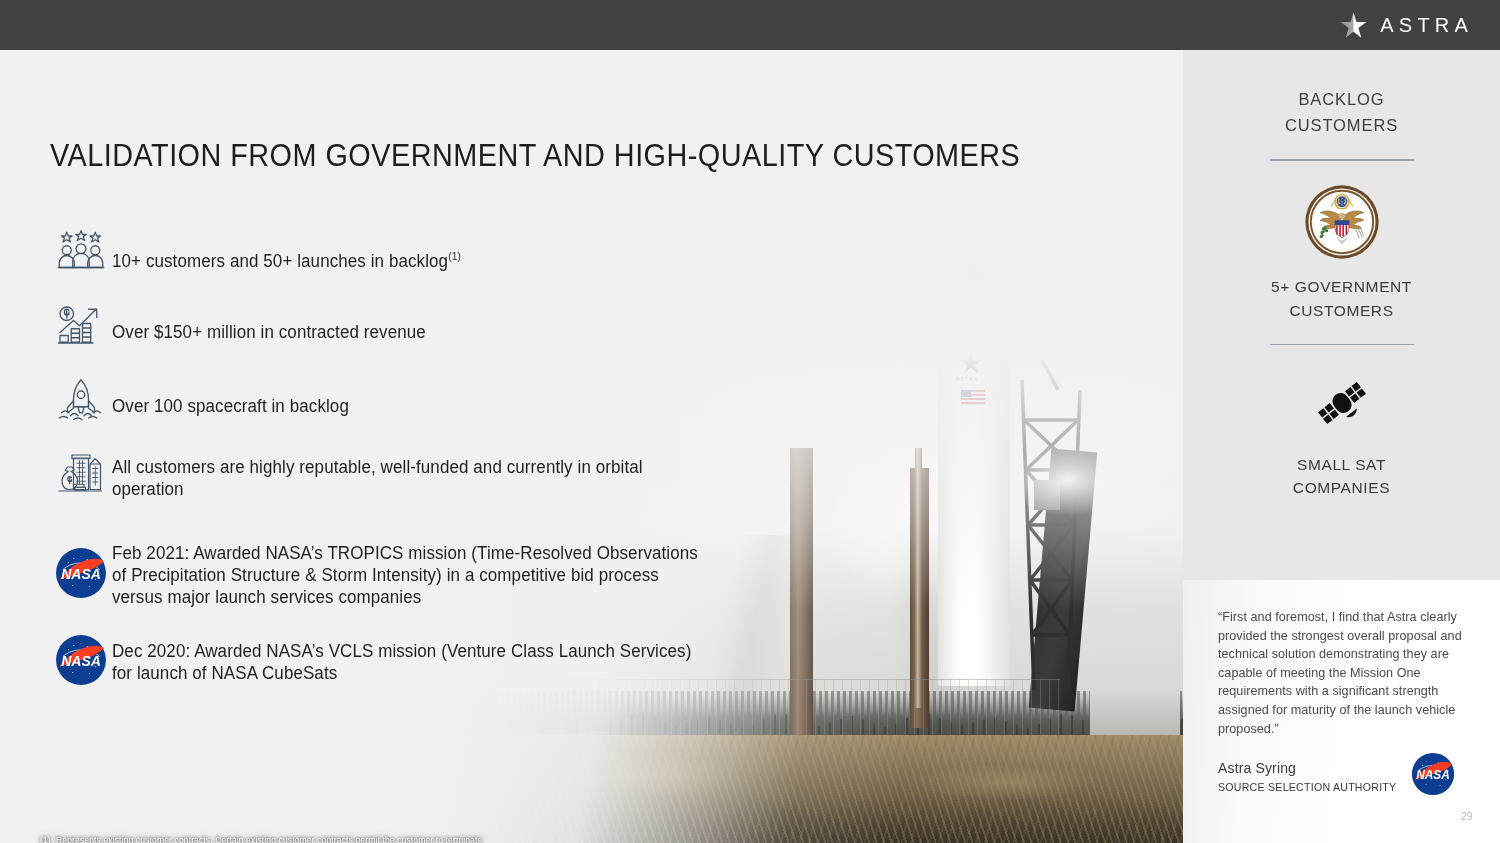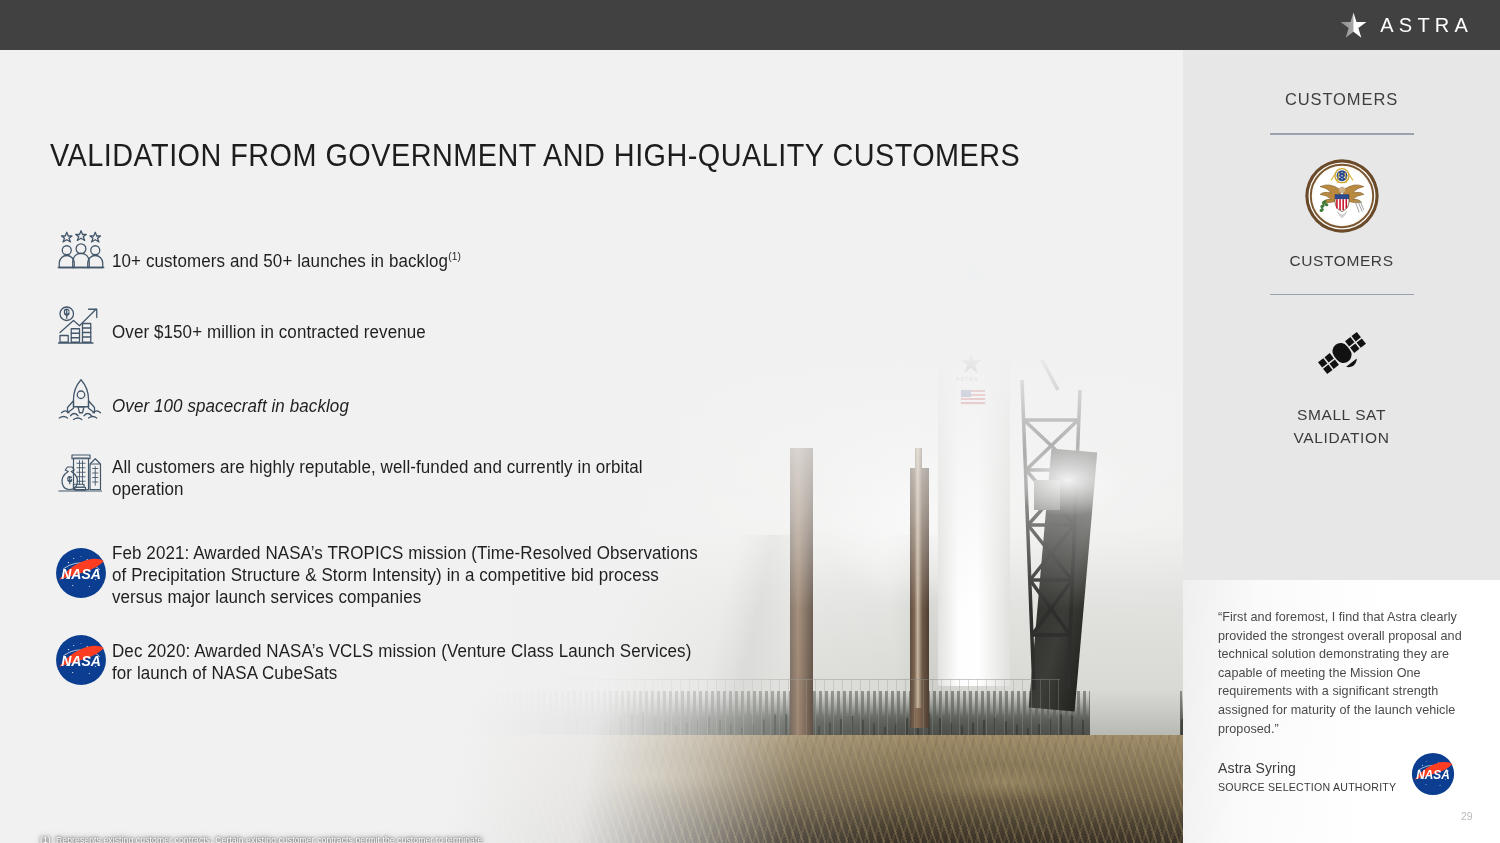--- a/index.html
+++ b/index.html
@@ -217,21 +217,21 @@
     width: 62px; min-width: 62px; height: 54px;
     display: flex; align-items: flex-start; justify-content: center;
     padding-top: 2px;
   }
   .bullet .btext {
     font-size: 17.5px; line-height: 22px; color: #1f1f1f;
     padding-top: 6px; letter-spacing: .1px;
     transform: scaleX(.97); transform-origin: left top;
   }
   .bullet .btext sup { font-size: 10.5px; vertical-align: super; }
-  .b-rocket { margin-bottom: 18px; font-style: italic; }
+  .b-rocket { margin-bottom: 18px; }
   .b-bldg   { margin-bottom: 34px; }
   .b-nasa1  { margin-bottom: 24px; }
   .nasa-cell { width: 62px; min-width: 62px; display:flex; justify-content:center; padding-top:2px;}
   .nasa-badge { width: 52px; height: 52px; }
 
   
   .footnote {
     position: absolute; left: 40px; top: 785px;
     width: 470px; font-size: 8.6px; line-height: 11.6px;
     color: #ffffff; letter-spacing: .1px;
@@ -526,20 +526,21 @@
     </div>
 
     <div class="footnote">
       <span class="fn-mark">(1)</span><span class="fn-body">Represents existing customer contracts. Certain existing customer contracts permit the customer to terminate them for convenience, subject to a termination penalty, or to terminate for cause (e.g., if Astra does not achieve certain milestones).</span>
     </div>
 
   </div>
 
   <div class="sidebar">
     <div class="sb-head">
+      <div>BACKLOG</div>
       <div>CUSTOMERS</div>
     </div>
     <div class="sb-rule"></div>
 
     <div class="seal-wrap">
       <svg class="seal" viewBox="0 0 100 100">
         <circle cx="50" cy="50" r="47" fill="#6b4a2a"></circle>
         <circle cx="50" cy="50" r="43" fill="#fbfaf6"></circle>
         <circle cx="50" cy="50" r="40" fill="none" stroke="#7a5630" stroke-width="2.5"></circle>
         <circle cx="50" cy="50" r="36" fill="#ffffff"></circle>
@@ -587,20 +588,21 @@
           <rect x="46.5" y="54" width="2" height="14"></rect>
           <rect x="50.5" y="54" width="2" height="14"></rect>
           <rect x="54.5" y="54" width="2" height="12"></rect>
         </g>
 
         <path d="M50 38 q4 0 4 4 q0 4 -4 4 q-4 0 -4-4 q0-4 4-4z" fill="#cbb08a"></path>
         <path d="M44 70 q6 9 12 0 q-3 6 -6 8 q-3-2 -6-8z" fill="#d8d8d8" stroke="#a9a9a9" stroke-width=".7"></path>
       </svg>
     </div>
     <div class="sb-cap">
+      <div>5+ GOVERNMENT</div>
       <div>CUSTOMERS</div>
     </div>
 
     <div class="sb-rule"></div>
 
     <div class="sat-wrap">
       <svg class="sat" viewBox="0 0 110 80">
         <g fill="#111111">
           <g transform="rotate(-38 55 40)">
             <rect x="44" y="26" width="22" height="28" rx="11"></rect>
@@ -612,21 +614,21 @@
               <rect x="33" y="30" width="9" height="9"></rect>
             <rect x="22" y="41" width="9" height="9"></rect>
               <rect x="33" y="41" width="9" height="9"></rect>
             <path d="M48 58 a11 11 0 0 0 18 0 z"></path>
           </g>
         </g>
       </svg>
     </div>
     <div class="sb-cap2">
       <div>SMALL SAT</div>
-      <div>VALIDATION</div>
+      <div>COMPANIES</div>
     </div>
 
     <div class="quote-panel">
       <div class="quote-text">“First and foremost, I find that Astra clearly provided the strongest overall proposal and technical solution demonstrating they are capable of meeting the Mission One requirements with a  significant strength assigned for maturity of the launch vehicle proposed.”</div>
       <div class="q-author">Astra Syring</div>
       <div class="q-role">SOURCE SELECTION AUTHORITY</div>
       <svg class="q-nasa" viewBox="0 0 100 100">
         <circle cx="50" cy="50" r="48" fill="#0b3d91"></circle>
         <g fill="#ffffff">
           <circle cx="26" cy="30" r="1.2"></circle>

